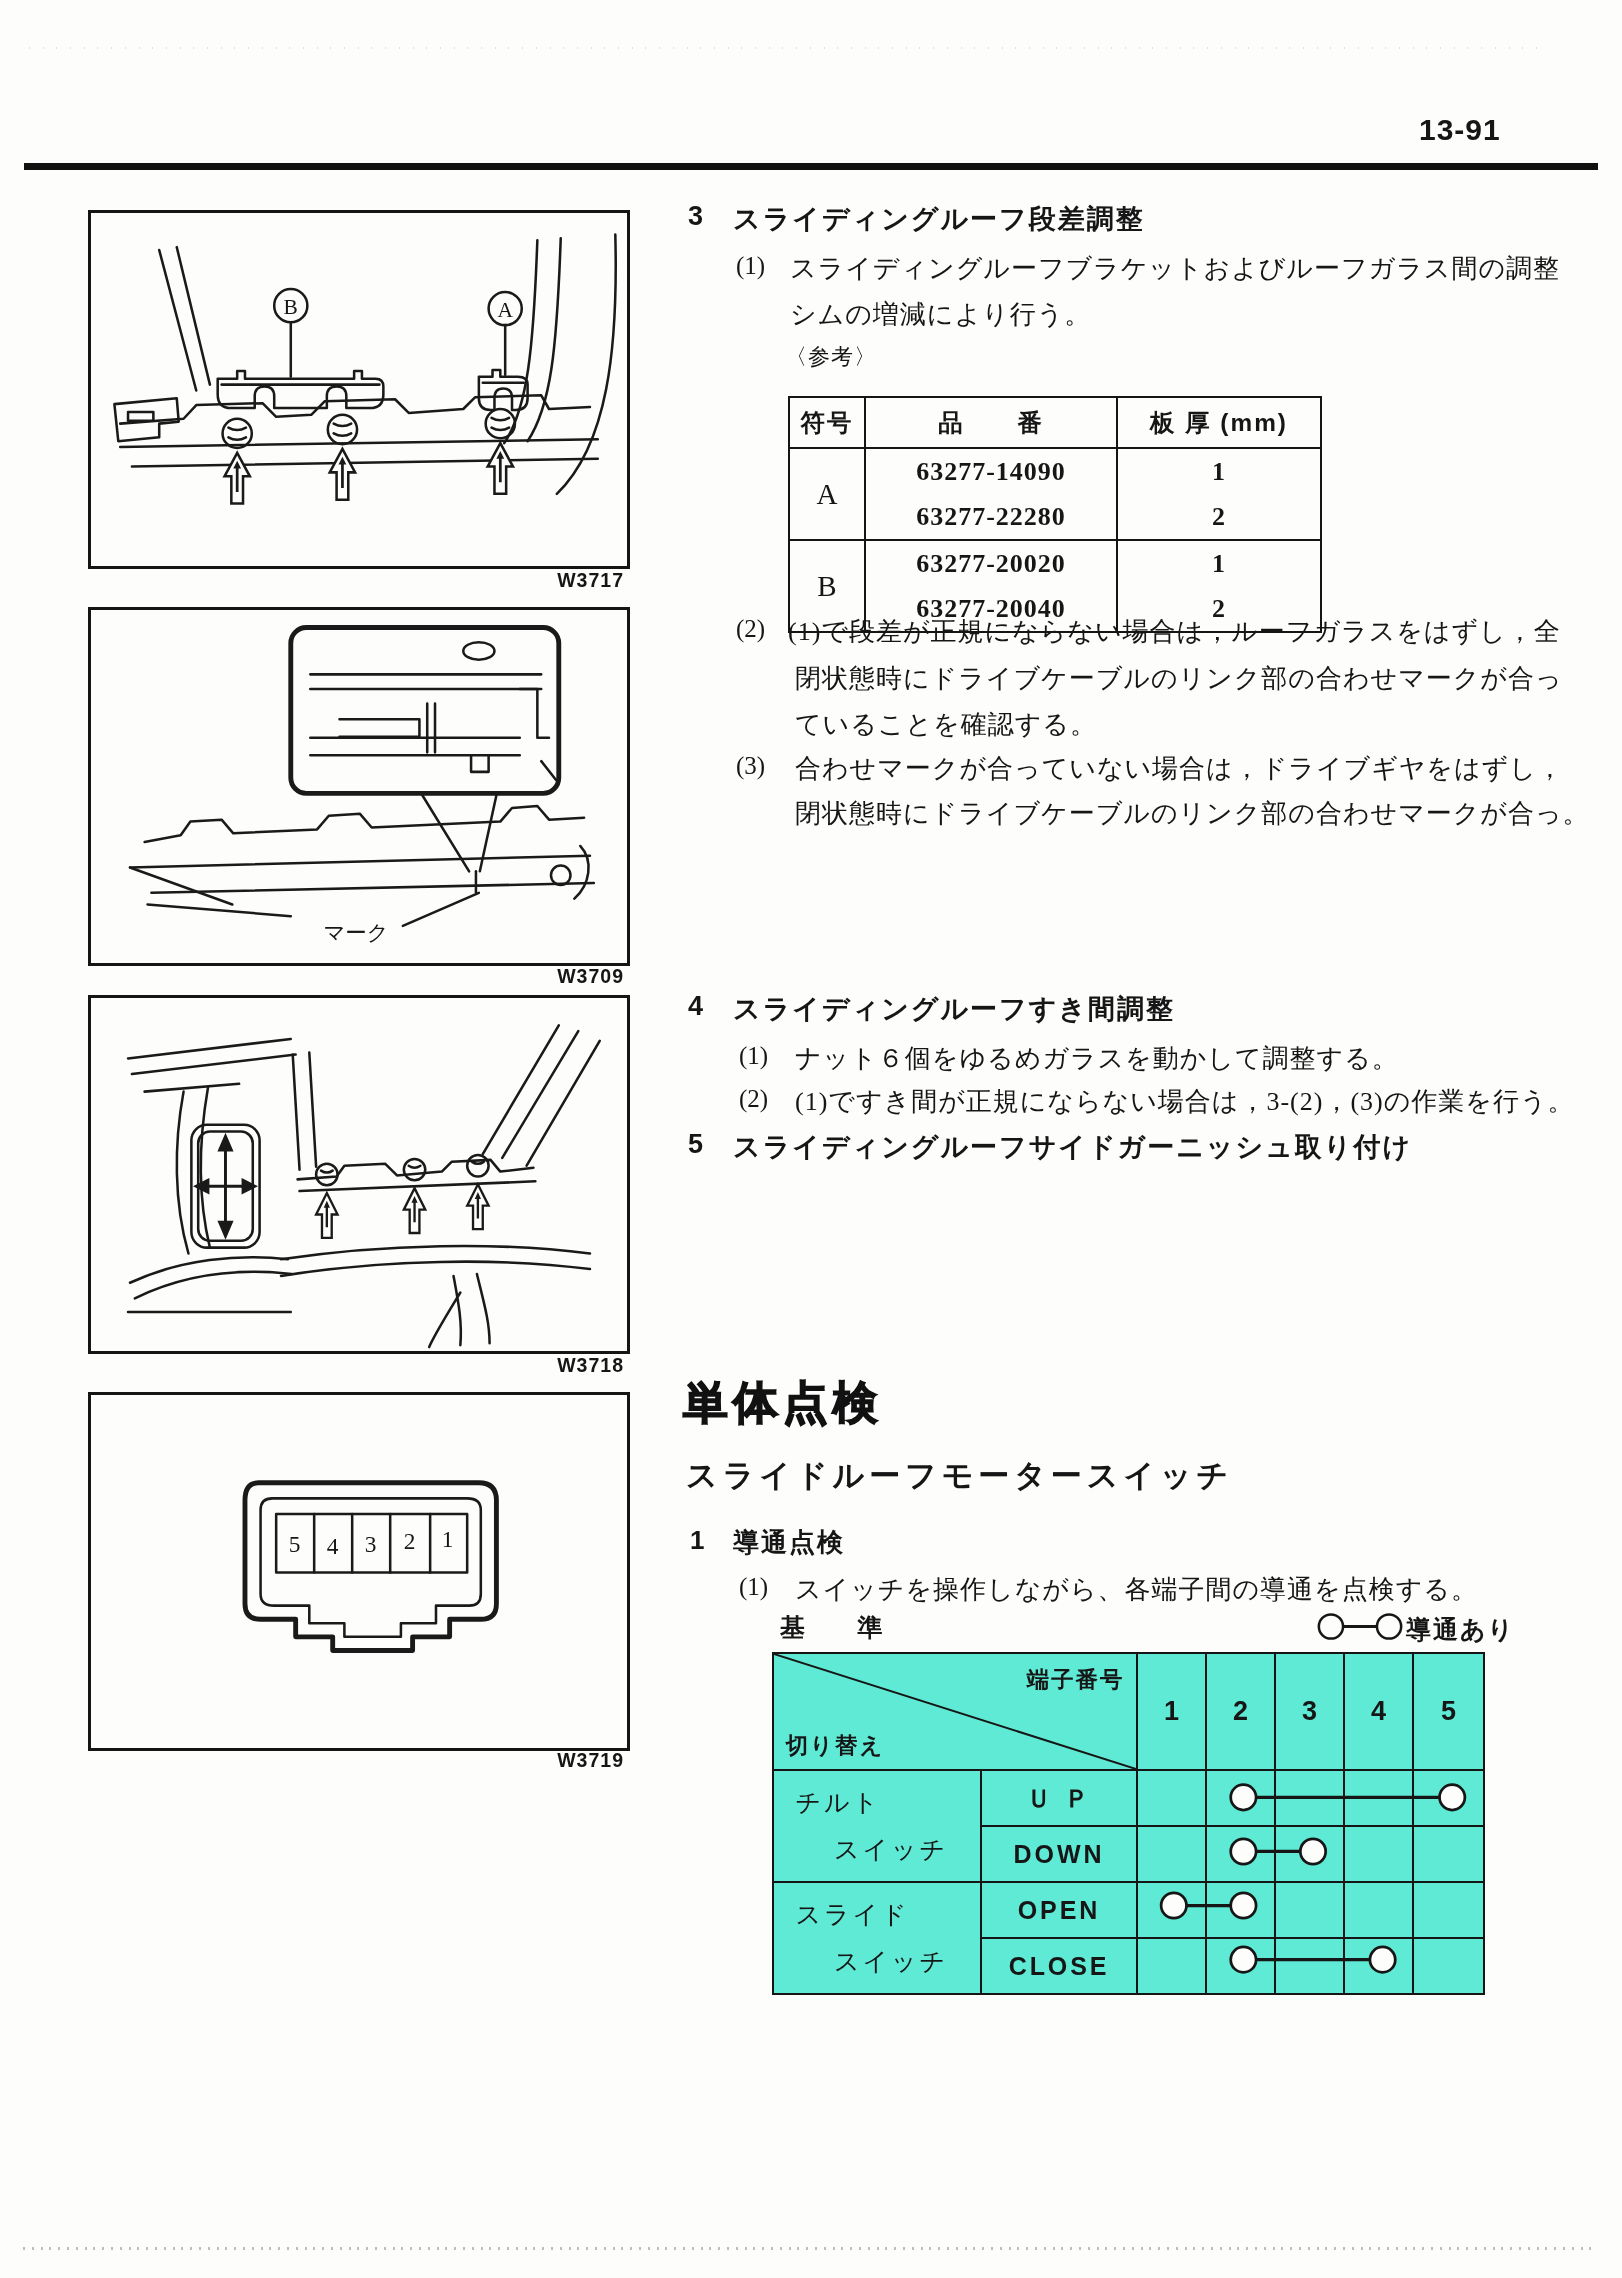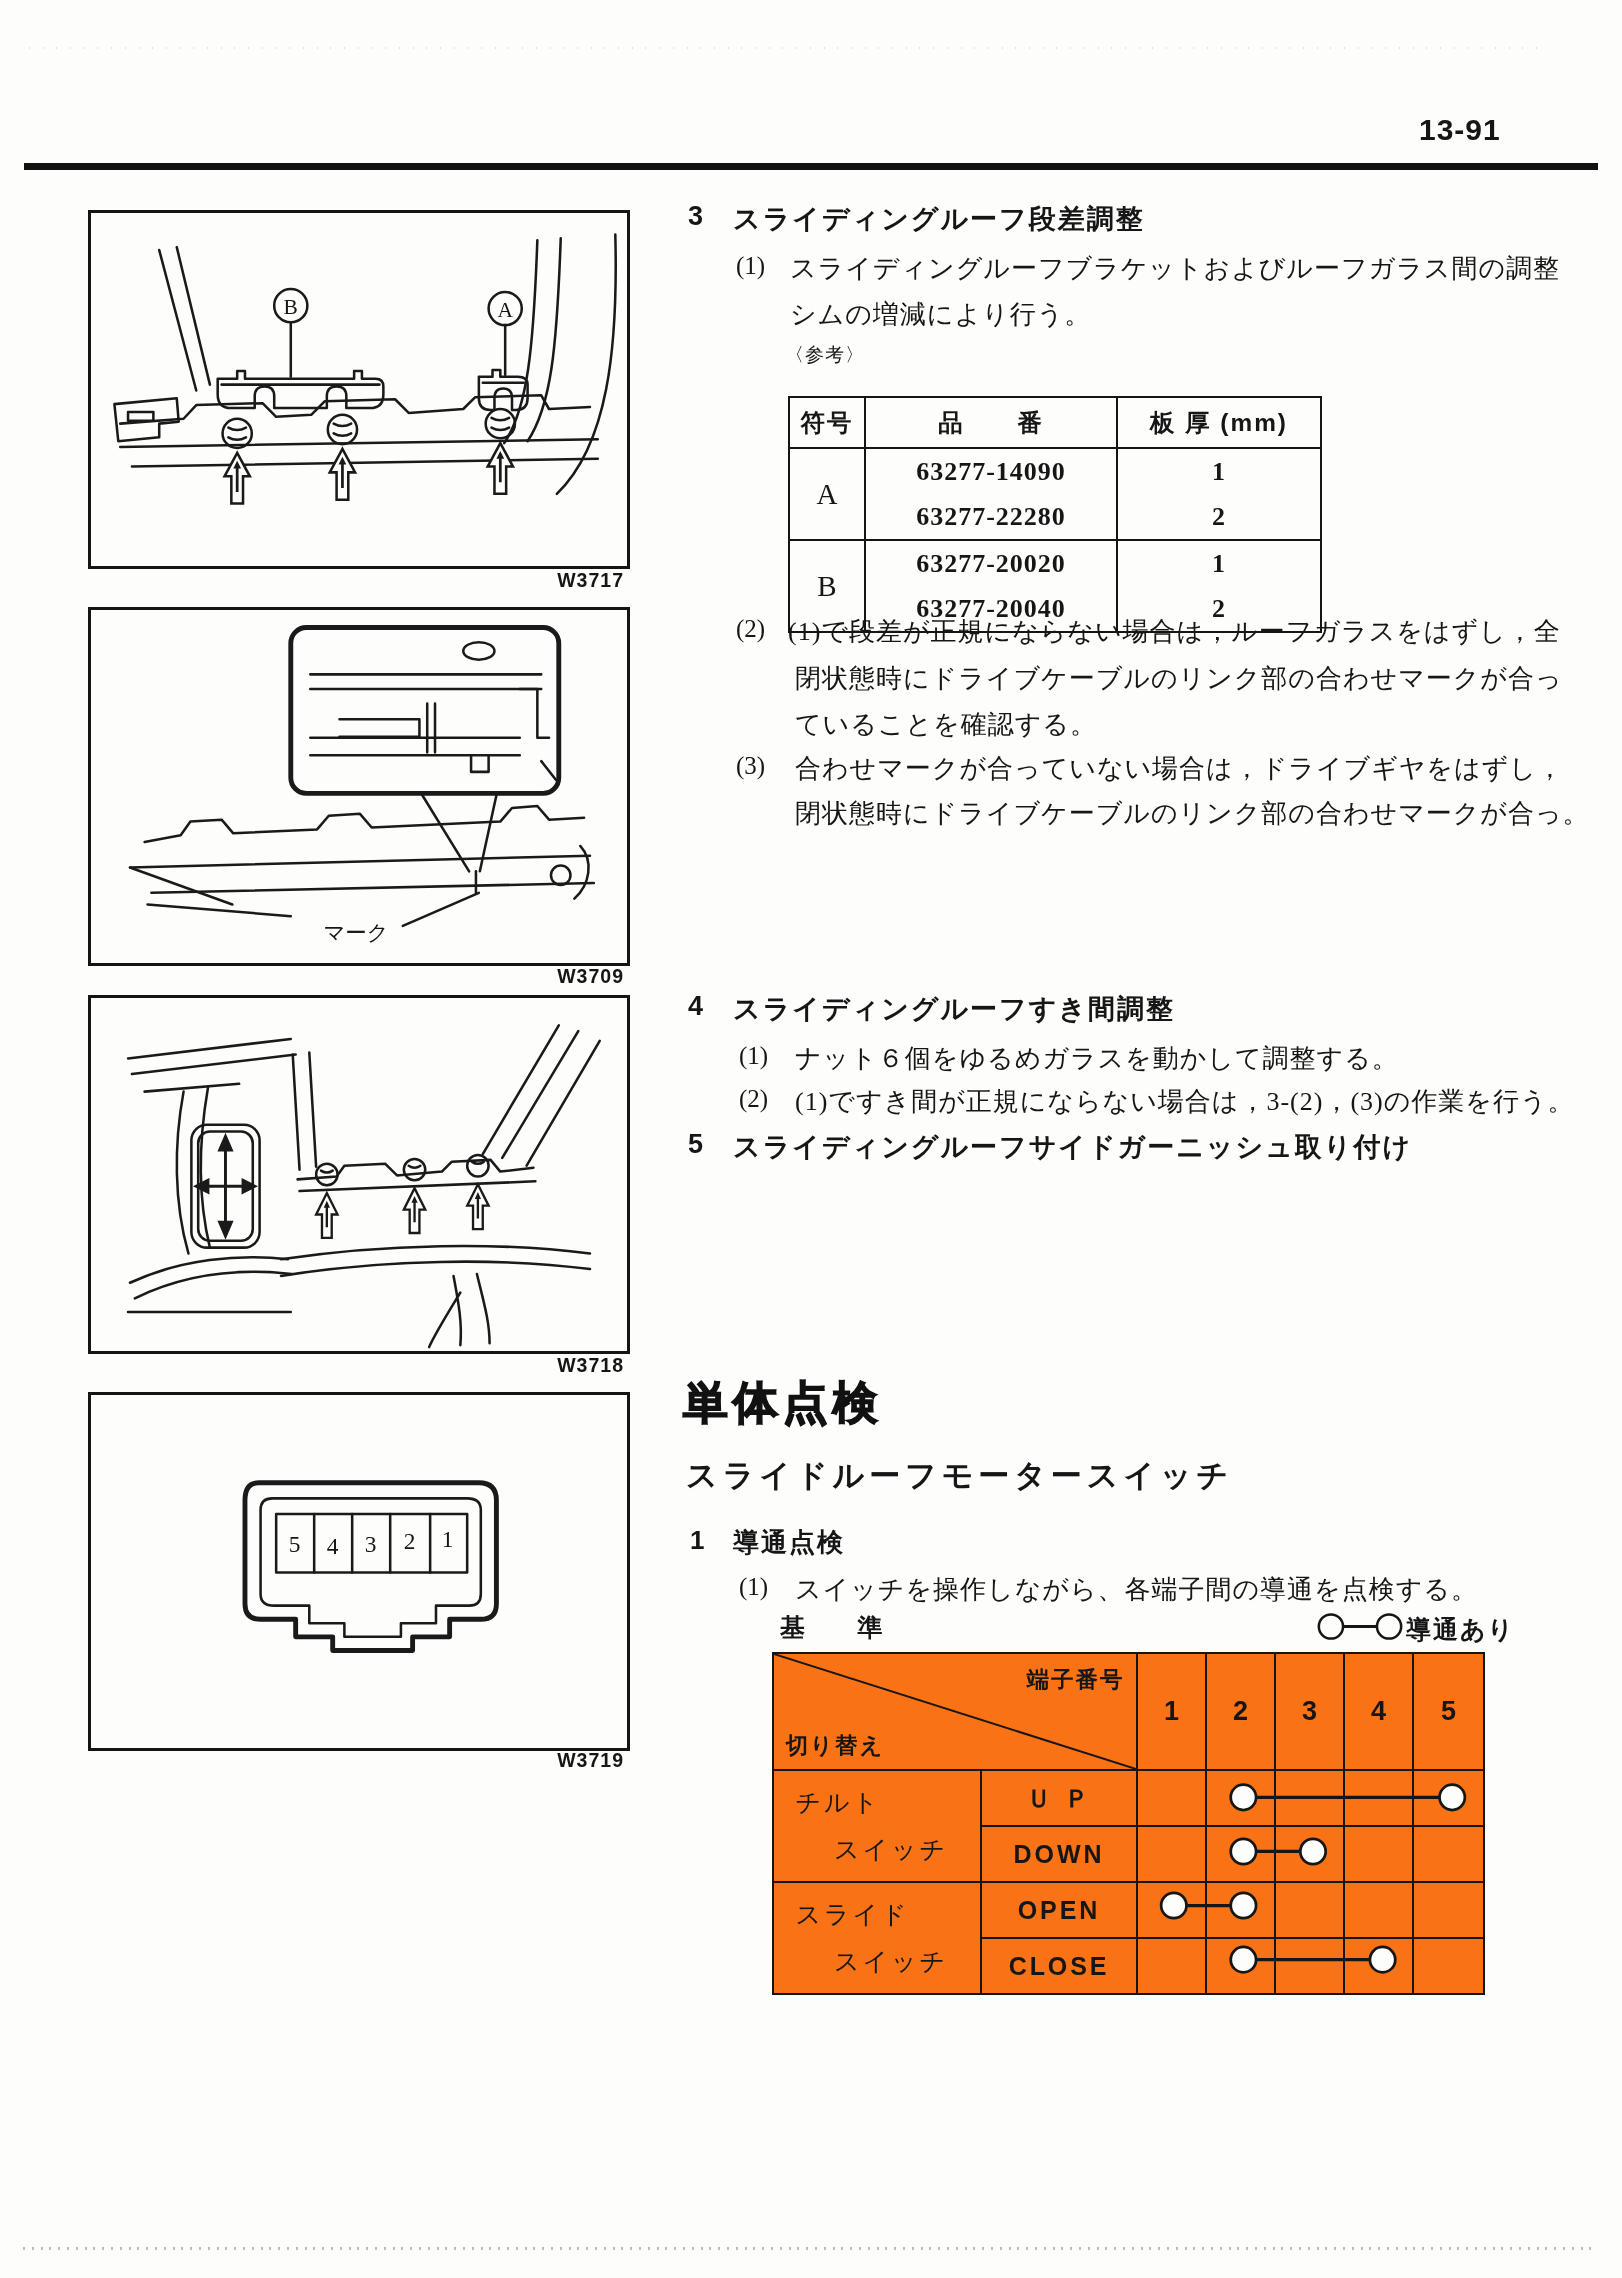--- a/index.html
+++ b/index.html
@@ -30,21 +30,21 @@
 
   
   table.parts{border-collapse:collapse;table-layout:fixed;width:532px;background:#fdfdfb;}
   table.parts td{border:2.9px solid #151515;padding:0;text-align:center;vertical-align:middle;}
   .parts .ph{height:49px;font-size:24.4px;font-weight:700;letter-spacing:2px;}
   .parts .code{font-size:29px;font-family:"Liberation Serif",serif;}
   .parts .twoline div{height:45px;line-height:45px;font-size:26px;font-weight:700;
       font-family:"Liberation Serif",serif;letter-spacing:1px;}
 
   
-  table.cont{border-collapse:collapse;table-layout:fixed;width:712px;background:#f97316;}
+  table.cont{border-collapse:collapse;table-layout:fixed;width:712px;background:#5eead4;}
   table.cont td{border:2.4px solid #151515;padding:0;vertical-align:middle;}
   table.cont{border:2.9px solid #151515;}
   .cont .diag{position:relative;height:115px;}
   .diag-line{position:absolute;left:0;top:0;width:100%;height:100%;}
   .diag-tr{position:absolute;right:11.7px;top:9.8px;font-size:22.4px;font-weight:700;letter-spacing:2px;}
   .diag-bl{position:absolute;left:11.7px;bottom:7.8px;font-size:22.4px;font-weight:700;letter-spacing:2px;}
   .cont .tno{text-align:center;font-size:27px;font-weight:700;}
   .cont .name{font-size:25px;letter-spacing:2.9px;margin-top:28px;}
   .cont .name .l1{padding-left:21.5px;}
   .cont .name .l2{padding-left:60px;margin-top:13.7px;}
@@ -208,21 +208,21 @@
     </svg>
   </div>
   <div class="abs figcode gothic" style="left:468px;top:1749px;">W3719</div>
 
   <div class="abs h-num gothic" style="left:688px;top:201px;">3</div>
   <div class="abs h-sec gothic" style="left:733px;top:201px;">スライディングルーフ段差調整</div>
 
   <div class="abs item-no serif" style="left:736px;top:252px;">(1)</div>
   <div class="abs body-txt serif" style="left:790px;top:251px;">スライディングルーフブラケットおよびルーフガラス間の調整</div>
   <div class="abs body-txt serif" style="left:790px;top:297px;">シムの増減により行う。</div>
-  <div class="abs body-txt serif" style="left:785px;top:342px;font-size:19px;text-align:center;">〈参考〉</div>
+  <div class="abs body-txt serif" style="left:785px;top:342px;font-size:22px;text-align:center;">〈参考〉</div>
 
   <table class="parts abs gothic" style="left:788px;top:380px;margin-top:16px;">
     <colgroup>
         <col style="width:76px">
         <col style="width:252px">
         <col style="width:204px">
       </colgroup>
     <tbody>
         <tr>
       <td class="ph">符号</td>

